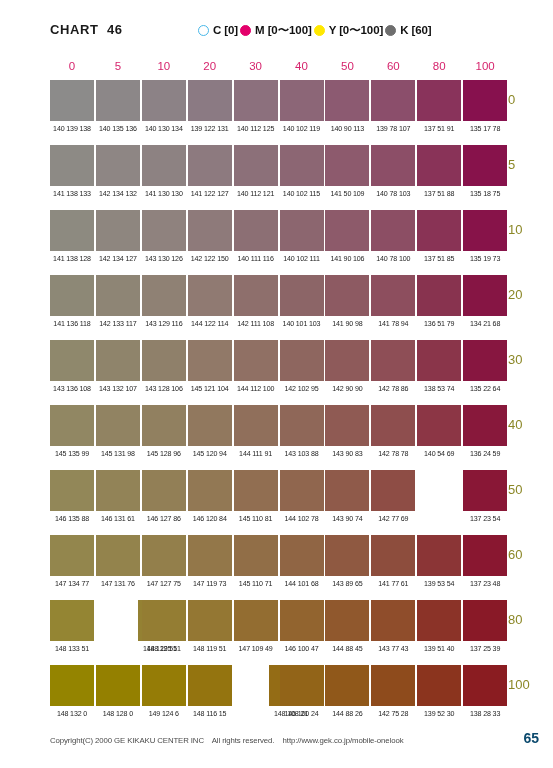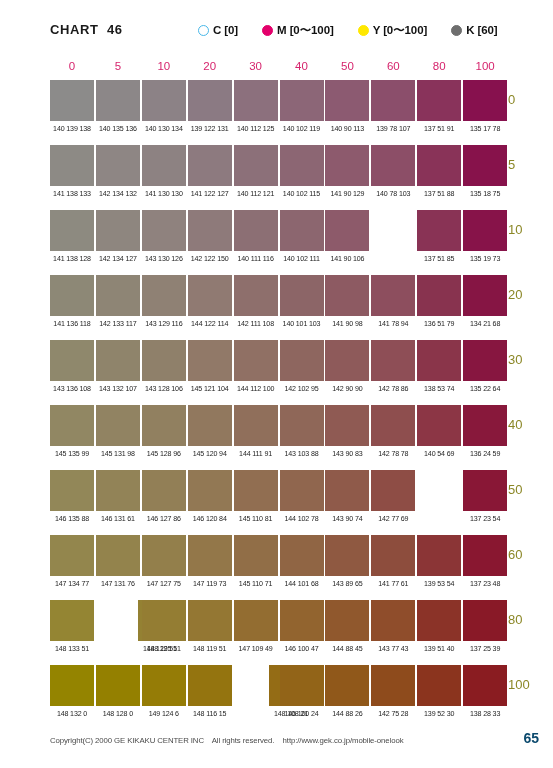--- a/index.html
+++ b/index.html
@@ -30,21 +30,21 @@
     font-weight: bold;
     letter-spacing: 0.6px;
     color: #1a1a1a;
     white-space: pre;
   }
   #legend {
     position: absolute;
     left: 198px; top: 22px;
     display: flex;
     align-items: center;
-    gap: 24px;
+    gap: 2px;
     height: 16px;
   }
   .legend-item {
     display: flex;
     align-items: center;
     gap: 4px;
     height: 16px;
   }
   .legend-dot {
     width: 11px; height: 11px;
@@ -246,21 +246,21 @@
         <div class="swatch-cell" style="left: 183.6px;">
           <span class="swatch" style="background: rgb(140, 112, 121);"></span>
           <span class="swatch-value">140 112 121</span>
         </div>
         <div class="swatch-cell" style="left: 229.5px;">
           <span class="swatch" style="background: rgb(140, 102, 115);"></span>
           <span class="swatch-value">140 102 115</span>
         </div>
         <div class="swatch-cell" style="left: 275.4px;">
           <span class="swatch" style="background: rgb(141, 90, 109);"></span>
-          <span class="swatch-value">141 90 129</span>
+          <span class="swatch-value">141 50 109</span>
         </div>
         <div class="swatch-cell" style="left: 321.3px;">
           <span class="swatch" style="background: rgb(140, 78, 103);"></span>
           <span class="swatch-value">140 78 103</span>
         </div>
         <div class="swatch-cell" style="left: 367.2px;">
           <span class="swatch" style="background: rgb(137, 51, 88);"></span>
           <span class="swatch-value">137 51 88</span>
         </div>
         <div class="swatch-cell" style="left: 413.1px;">
@@ -290,20 +290,24 @@
           <span class="swatch" style="background: rgb(140, 111, 116);"></span>
           <span class="swatch-value">140 111 116</span>
         </div>
         <div class="swatch-cell" style="left: 229.5px;">
           <span class="swatch" style="background: rgb(140, 102, 111);"></span>
           <span class="swatch-value">140 102 111</span>
         </div>
         <div class="swatch-cell" style="left: 275.4px;">
           <span class="swatch" style="background: rgb(141, 90, 106);"></span>
           <span class="swatch-value">141 90 106</span>
+        </div>
+        <div class="swatch-cell" style="left: 321.3px;">
+          <span class="swatch" style="background: rgb(140, 78, 100);"></span>
+          <span class="swatch-value">140 78 100</span>
         </div>
         <div class="swatch-cell" style="left: 367.2px;">
           <span class="swatch" style="background: rgb(137, 51, 85);"></span>
           <span class="swatch-value">137 51 85</span>
         </div>
         <div class="swatch-cell" style="left: 413.1px;">
           <span class="swatch" style="background: rgb(135, 19, 73);"></span>
           <span class="swatch-value">135 19 73</span>
         </div>
         <div class="row-label" style="color: rgb(139, 135, 38);">10</div>

